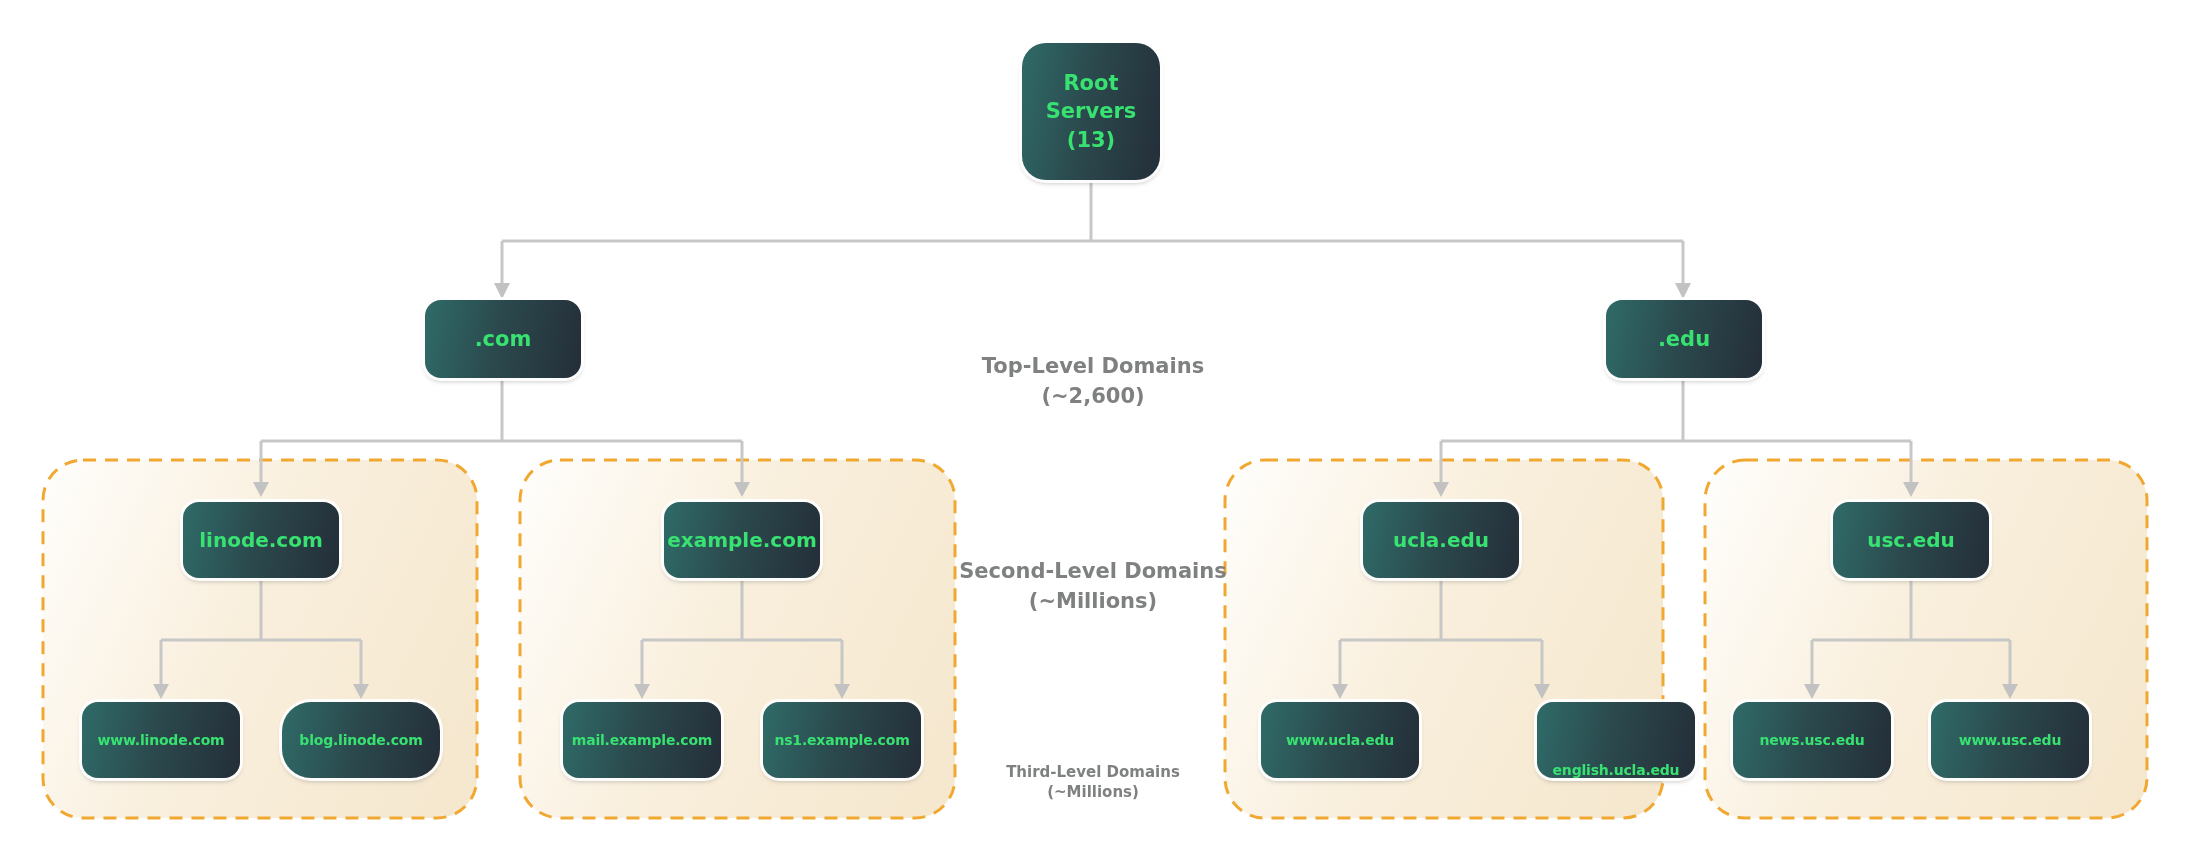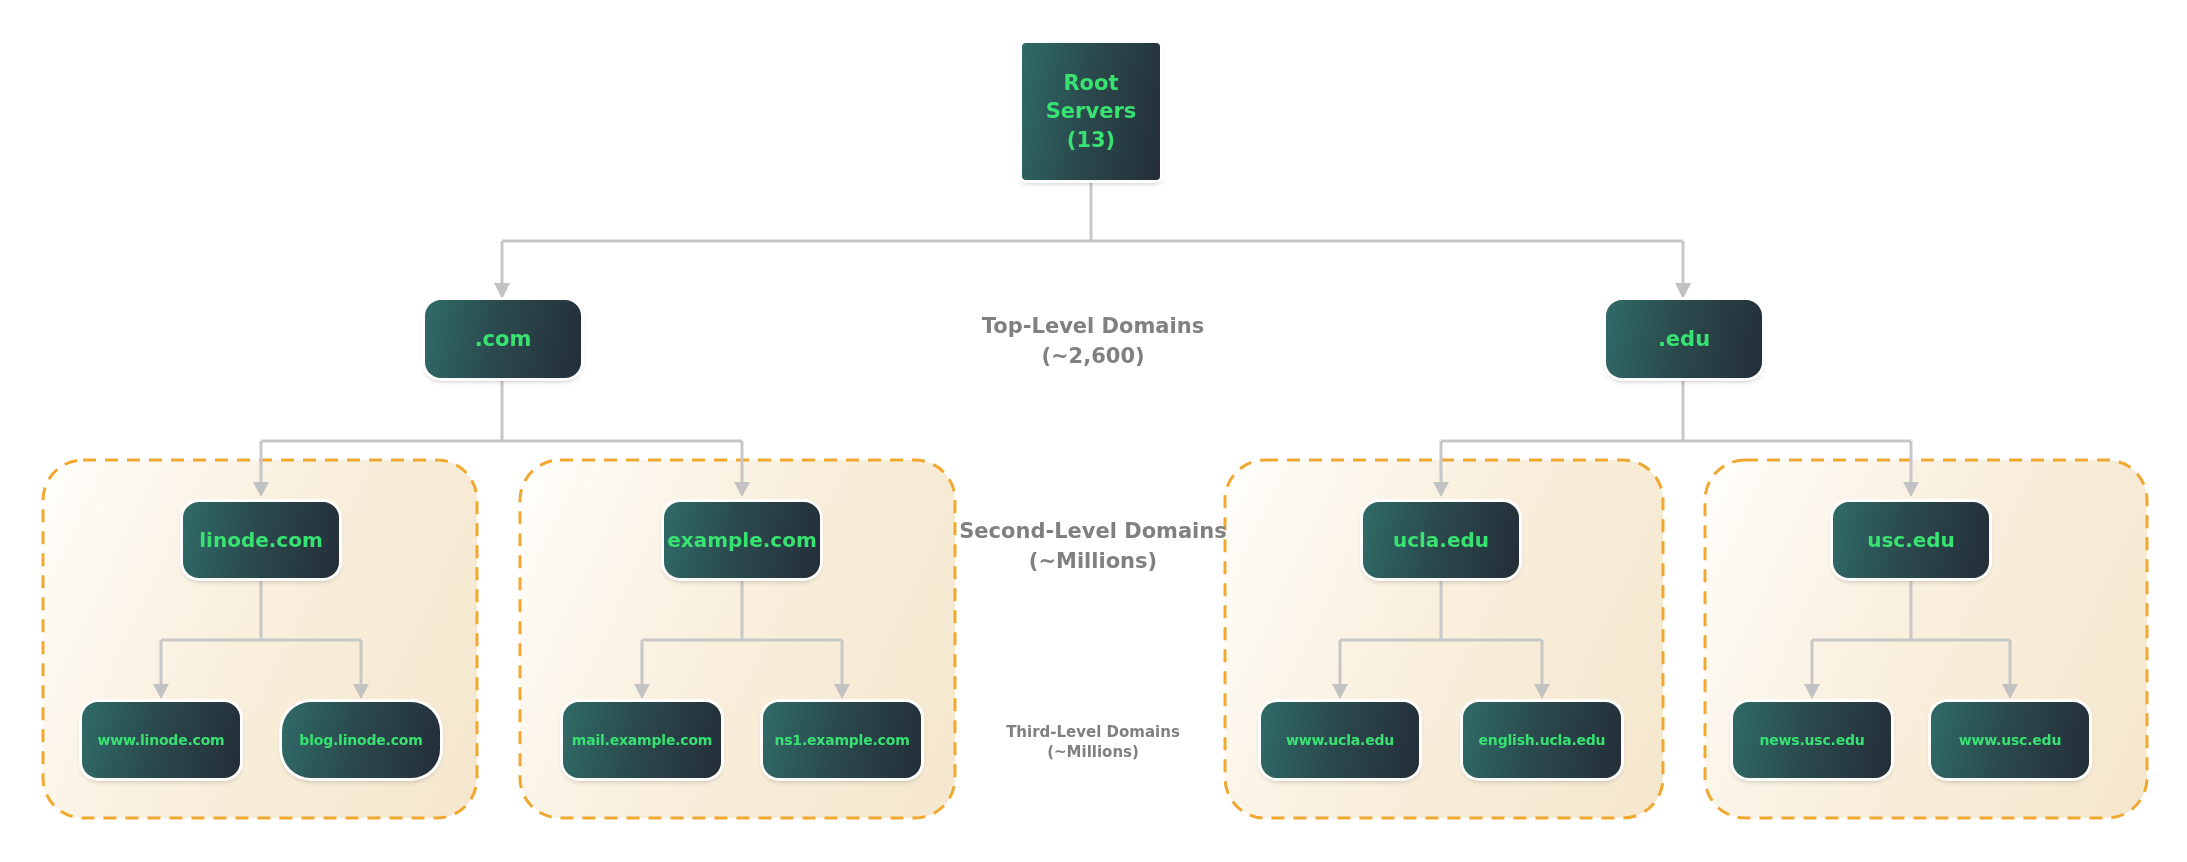--- a/index.html
+++ b/index.html
@@ -26,40 +26,41 @@
     position:absolute;
     display:flex;align-items:center;justify-content:center;text-align:center;
     background:linear-gradient(100deg,#2f6b68 0%,#2b4a4e 45%,#242e38 100%);
     color:#37e271;
     font-weight:bold;
     border-radius:16px;
     box-shadow:0 0 0 3px rgba(255,255,255,0.95),0 3px 5px rgba(60,60,60,0.35);
     z-index:3;
     white-space:nowrap;
   }
-  .node-root{left:1022px;top:43px;width:138px;height:137px;border-radius:4px;font-size:21px;line-height:1.35;white-space:normal;}
+  .node-root{left:1022px;top:43px;width:138px;height:137px;border-radius:24px;font-size:21px;line-height:1.35;white-space:normal;}
   .node-tld{top:300px;width:156px;height:78px;font-size:21px;}
   #tld-0{left:425px;}
   #tld-1{left:1606px;}
   .node-sld{top:502px;width:156px;height:76px;font-size:20px;}
   #sld-0{left:183px;}
   #sld-1{left:664px;}
   #sld-2{left:1363px;}
   #sld-3{left:1833px;}
   .node-child{top:702px;width:158px;height:76px;font-size:14px;letter-spacing:-0.2px;}
   #child-0-0{left:82px;}   #child-0-1{left:282px;border-radius:29px;}
   #child-1-0{left:563px;}  #child-1-1{left:763px;}
-  #child-2-0{left:1261px;} #child-2-1{left:1463px;}
+  #child-2-0{left:1261px;} #child-2-1{left:1537px;align-items:flex-end;}
   #child-3-0{left:1733px;} #child-3-1{left:1931px;}
 
   
   .lvl-label{
     position:absolute;left:843px;width:500px;
     text-align:center;color:#7f8080;font-weight:bold;
     z-index:3;
+    margin-top:40px;
   }
   #lvl-label-0{top:312px;font-size:21px;line-height:1.42;}
   #lvl-label-1{top:517px;font-size:21px;line-height:1.42;}
   #lvl-label-2{top:722px;font-size:15px;line-height:1.35;}
 </style>
 </head>
 <body>
 
 <div id="canvas">
 

